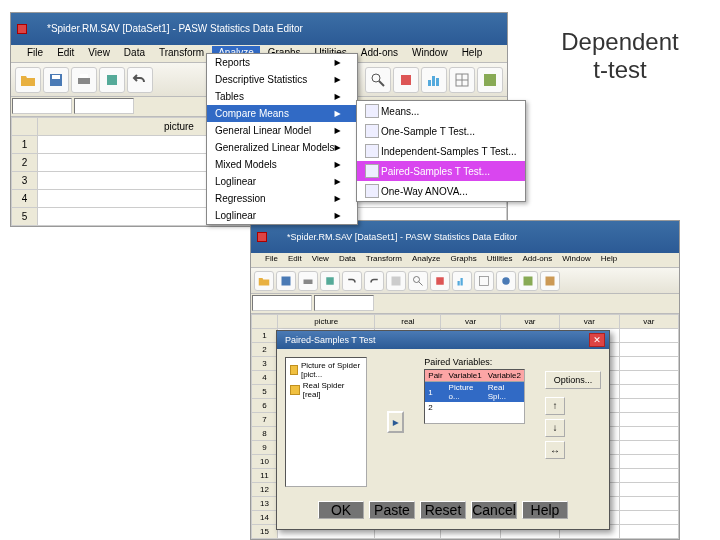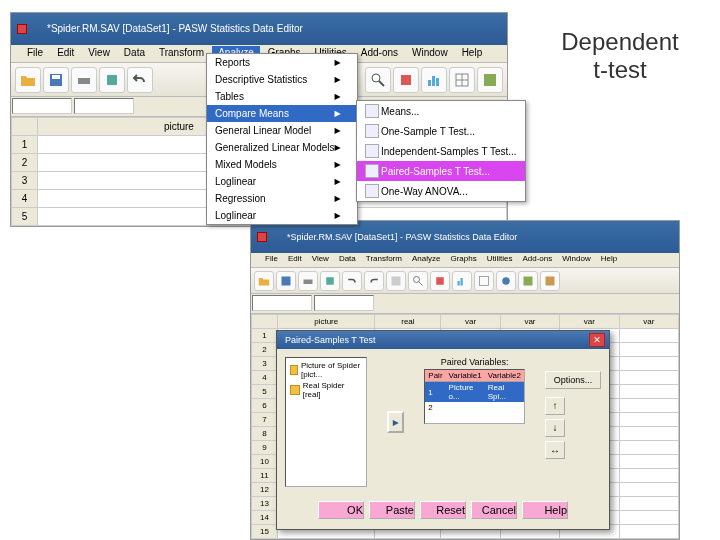--- a/index.html
+++ b/index.html
@@ -52,31 +52,31 @@
   
   .dialog { position: absolute; top: 330px; left: 276px; width: 334px; border: 1px solid #555; background: #ece9d8; font-size: 9px; z-index: 20; box-shadow: 3px 3px 6px rgba(0,0,0,.4); }
   .dialog .dtitle { background: linear-gradient(#4a7ab5, #2b5a95); color: #fff; height: 18px; display: flex; justify-content: space-between; align-items: center; padding: 0 4px; }
   .dialog .dtitle .close { width: 16px; height: 14px; background: #d44; color: #fff; text-align: center; line-height: 13px; border: 1px solid #a22; }
   .dialog .dbody { padding: 8px; display: flex; gap: 20px; }
   .varlist { width: 110px; height: 130px; background: #fff; border: 1px inset #aaa; padding: 2px; overflow: hidden; }
   .varlist .vitem { display: flex; align-items: center; gap: 3px; padding: 1px 2px; font-size: 8px; }
   .varlist .vitem .vicon { width: 10px; height: 10px; background: #f0c040; border: 1px solid #c09020; }
   .movebtn { width: 22px; height: 22px; background: #ece9d8; border: 2px outset #fff; display: flex; align-items: center; justify-content: center; align-self: center; font-size: 12px; color: #2b5a95; }
   .paired-area { flex: 1; }
-  .paired-area .lbl { font-size: 9px; margin-bottom: 2px; text-align: center; }
+  .paired-area .lbl { font-size: 9px; margin-bottom: 2px; }
   .paired-list { background: #fff; border: 1px inset #aaa; height: 55px; font-size: 8px; }
   .paired-list table { width: 100%; border-collapse: collapse; }
   .paired-list th { background: #fca5a5; border-bottom: 1px solid #a3a3a3; font-weight: normal; padding: 1px 3px; text-align: left; }
   .paired-list td { padding: 1px 3px; }
   .paired-list .selrow td { background: #316ac5; color: #fff; }
   .side-btns { display: flex; flex-direction: column; gap: 4px; margin-top: 14px; }
   .side-btns .sbtn { width: 20px; height: 18px; border: 1px outset #fff; background: #ece9d8; text-align: center; line-height: 16px; font-size: 10px; }
   .opt-btn { width: 56px; height: 18px; border: 1px outset #fff; background: #ece9d8; font-size: 9px; text-align: center; line-height: 16px; margin-bottom: 4px; }
   .dfooter { display: flex; justify-content: center; gap: 5px; padding: 6px 0 10px; }
-  .dbtn { width: 46px; height: 18px; border: 1px outset #fff; background: #f9a8d4; font-size: 11px; text-align: right; line-height: 16px; }
+  .dbtn { width: 46px; height: 18px; border: 1px outset #fff; background: #737373; font-size: 14px; text-align: center; line-height: 16px; }
 </style>
 </head>
 <body>
 
 <div class="slide-title">
   <div>Dependent</div>
   <div>t-test</div>
 </div>
 
 <div class="shot1">

